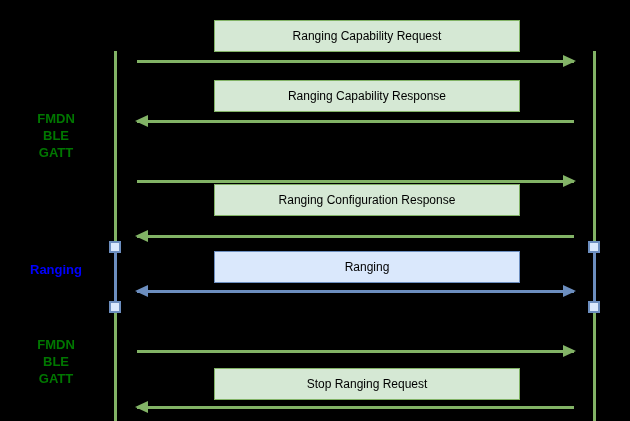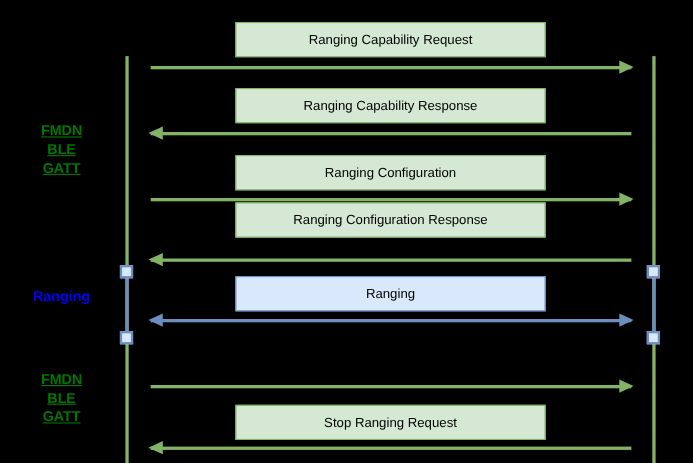--- a/index.html
+++ b/index.html
@@ -46,21 +46,21 @@
   }
   .marker.m-left  { left: 109px; }
   .marker.m-right { left: 588px; }
   .marker.m-top    { top: 241px; }
   .marker.m-bottom { top: 301px; }
 
   
   .msg-box {
     position: absolute;
     left: 214px;
-    width: 282px;
+    width: 306px;
     height: 32px;
     box-sizing: border-box;
     display: flex;
     align-items: center;
     justify-content: center;
     font-size: 12px;
     color: var(--msg-text, #000000);
     text-align: left;
   }
   .msg-box.green {
@@ -101,21 +101,21 @@
   .side-label {
     position: absolute;
     left: 0;
     width: 112px;
     text-align: center;
     font-weight: bold;
     font-size: 13px;
     line-height: 17px;
   }
   .side-label span { display: block; }
-  .side-label.green-text { color: var(--green-text, #007700); text-decoration: underline; }
+  .side-label.green-text { color: var(--green-text, #007700); }
   .side-label.blue-text  { color: var(--blue-text, #0000ff); }
 </style>
 </head>
 <body>
 
 <div id="canvas">
 
   <div class="lifeline left"></div>
   <div class="lifeline right"></div>
   <div class="lifeline-segment-blue left"></div>
@@ -143,21 +143,20 @@
   <div class="msg-box green" style="top:20px">Ranging Capability Request</div>
   <div class="arrow green" style="top:60px">
     <div class="head right"></div>
   </div>
 
   <div class="msg-box green" style="top:80px">Ranging Capability Response</div>
   <div class="arrow green" style="top:120px">
     <div class="head left"></div>
   </div>
 
-  <div class="msg-box green" style="top:141px">Ranging Configuration</div>
   <div class="arrow green" style="top:180px">
     <div class="head right"></div>
   </div>
 
   <div class="msg-box green" style="top:184px">Ranging Configuration Response</div>
   <div class="arrow green" style="top:235px">
     <div class="head left"></div>
   </div>
 
   <div class="msg-box blue" style="top:251px">Ranging</div>

